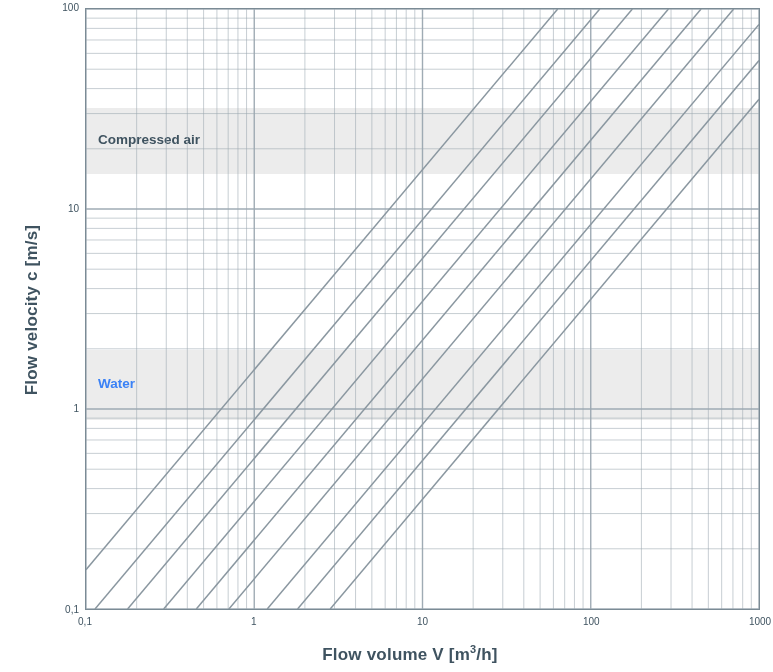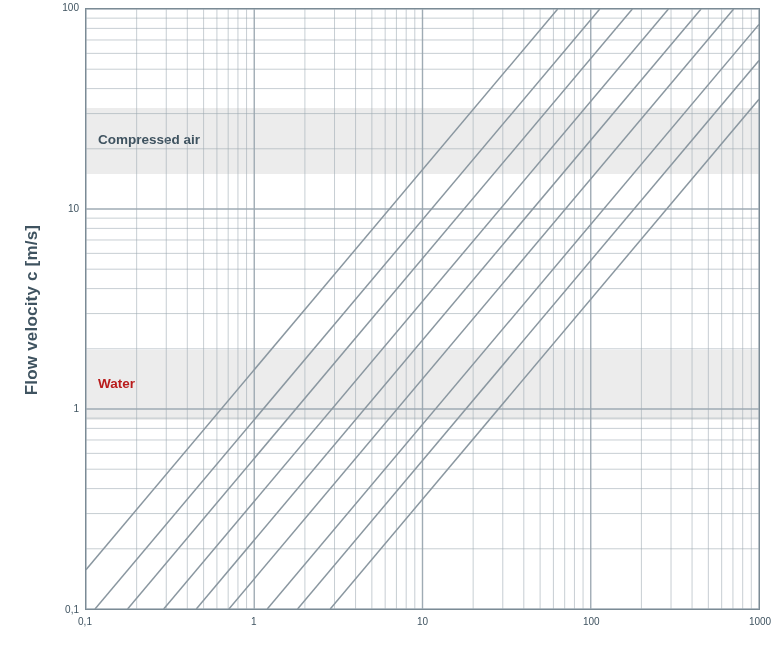--- a/index.html
+++ b/index.html
@@ -105,27 +105,30 @@
 </style>
 </head>
 <body>
 
 <div id="chart-root">
 
   <div class="axis-title" id="y-axis-title">
     <span>Flow velocity c [m/s]</span>
   </div>
 
+  <div class="axis-title" id="x-axis-title">
+    <span>Flow volume V [m</span><sup>3</sup><span>/h]</span>
+  </div>
 
   <div id="plot">
     <div id="bands">
         <div class="band" style="top: 99.2999px; height: 66.0311px; background: rgb(236, 236, 236);"></div>
         <div class="band-label" style="left: 12px; top: 123.315px; color: rgb(63, 83, 96);">Compressed air</div>
         <div class="band" style="top: 340.927px; height: 69.5887px; background: rgb(236, 236, 236);"></div>
-        <div class="band-label" style="left: 12px; top: 366.721px; color: #b91c1c;">Water</div>
+        <div class="band-label" style="left: 12px; top: 366.721px; color: #3b82f6;">Water</div>
       </div>
     <svg id="grid-svg" preserveAspectRatio="none" viewBox="0 0 675 602">
         <line x1="0.00" y1="0.00" x2="0.00" y2="602.00" stroke="#9aa7b0" stroke-width="1.4" stroke-opacity="0.95"></line>
         <line x1="50.80" y1="0.00" x2="50.80" y2="602.00" stroke="#9aa7b0" stroke-width="0.7" stroke-opacity="0.8"></line>
         <line x1="80.51" y1="0.00" x2="80.51" y2="602.00" stroke="#9aa7b0" stroke-width="0.7" stroke-opacity="0.8"></line>
         <line x1="101.60" y1="0.00" x2="101.60" y2="602.00" stroke="#9aa7b0" stroke-width="0.7" stroke-opacity="0.8"></line>
         <line x1="117.95" y1="0.00" x2="117.95" y2="602.00" stroke="#9aa7b0" stroke-width="0.7" stroke-opacity="0.8"></line>
         <line x1="131.31" y1="0.00" x2="131.31" y2="602.00" stroke="#9aa7b0" stroke-width="0.7" stroke-opacity="0.8"></line>
         <line x1="142.61" y1="0.00" x2="142.61" y2="602.00" stroke="#9aa7b0" stroke-width="0.7" stroke-opacity="0.8"></line>
         <line x1="152.40" y1="0.00" x2="152.40" y2="602.00" stroke="#9aa7b0" stroke-width="0.7" stroke-opacity="0.8"></line>

